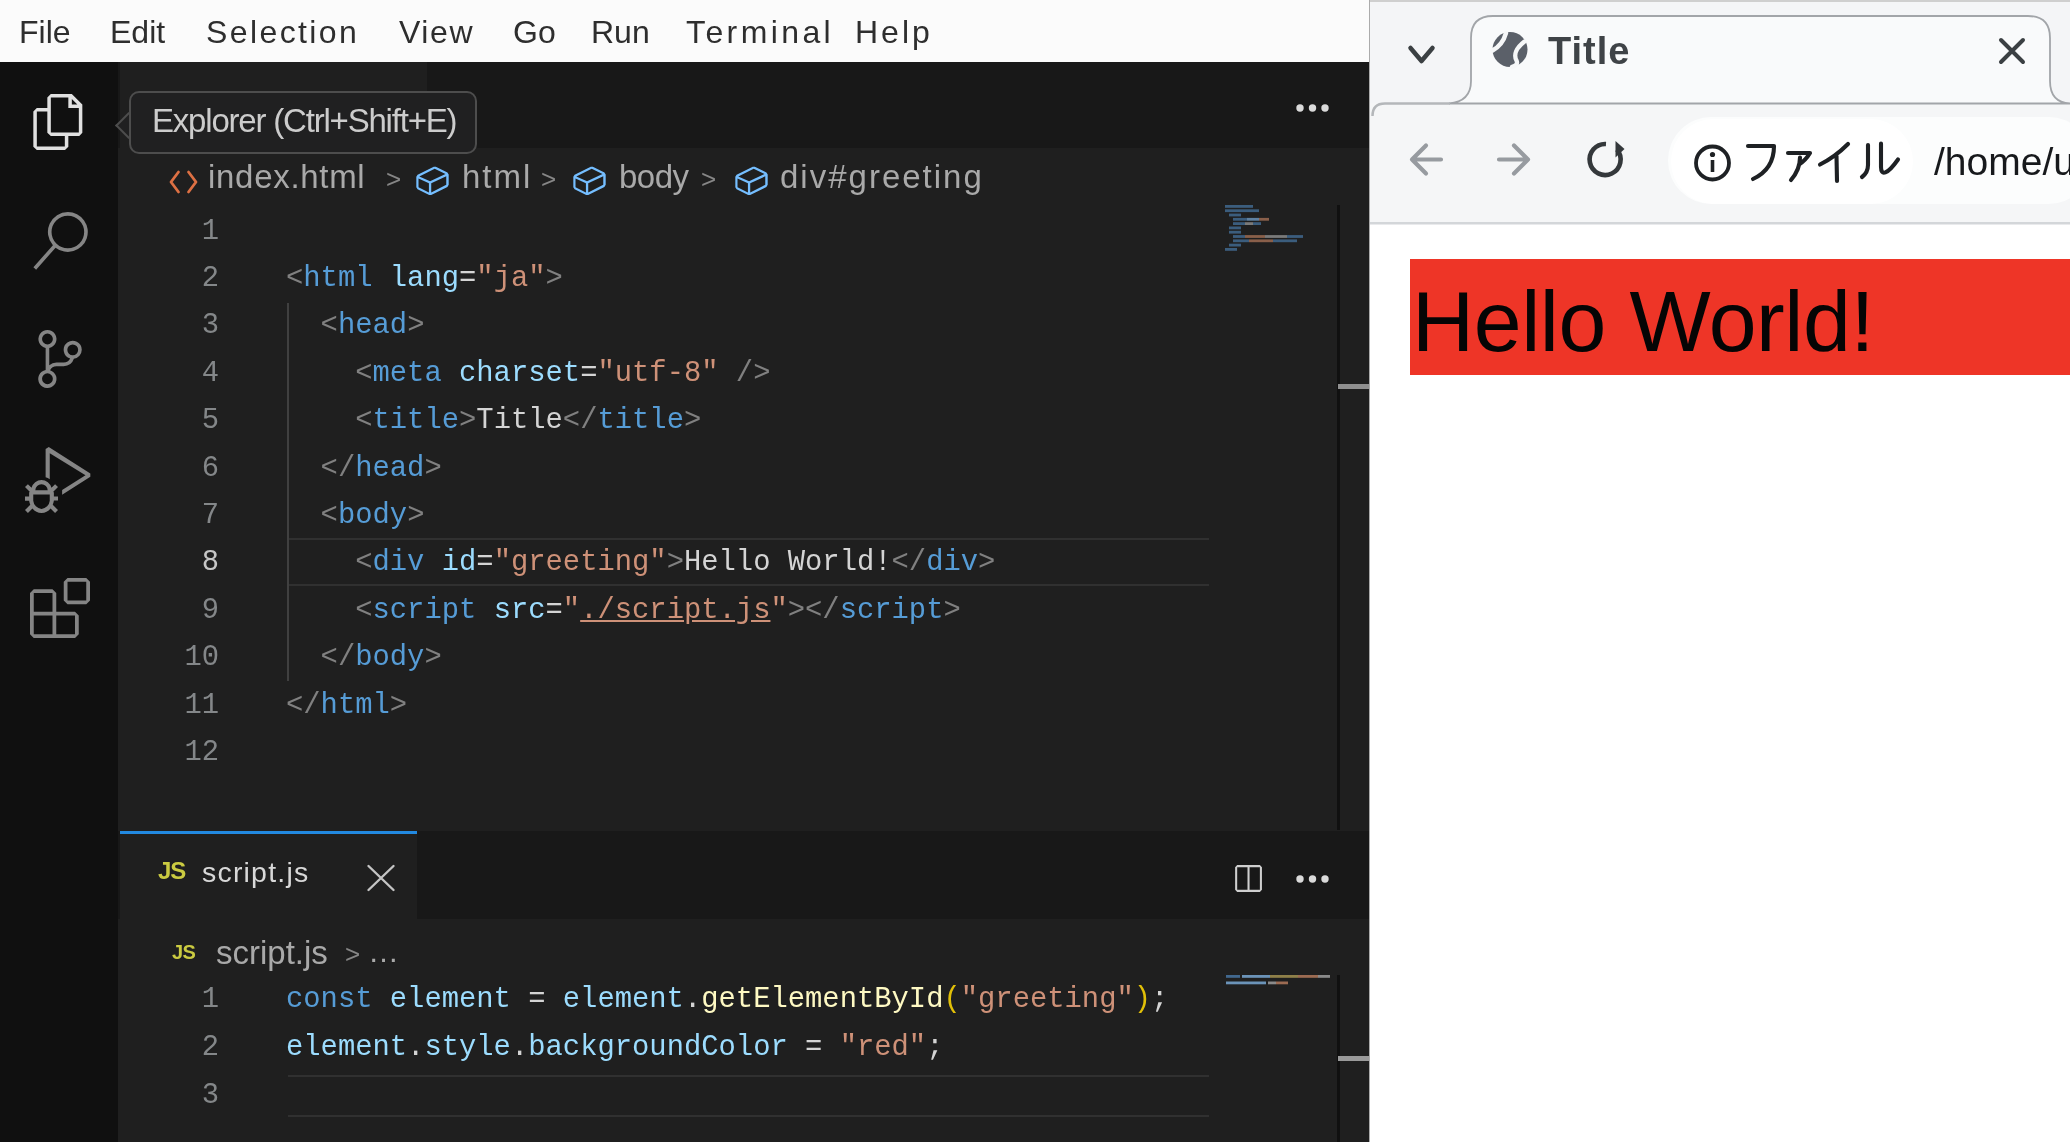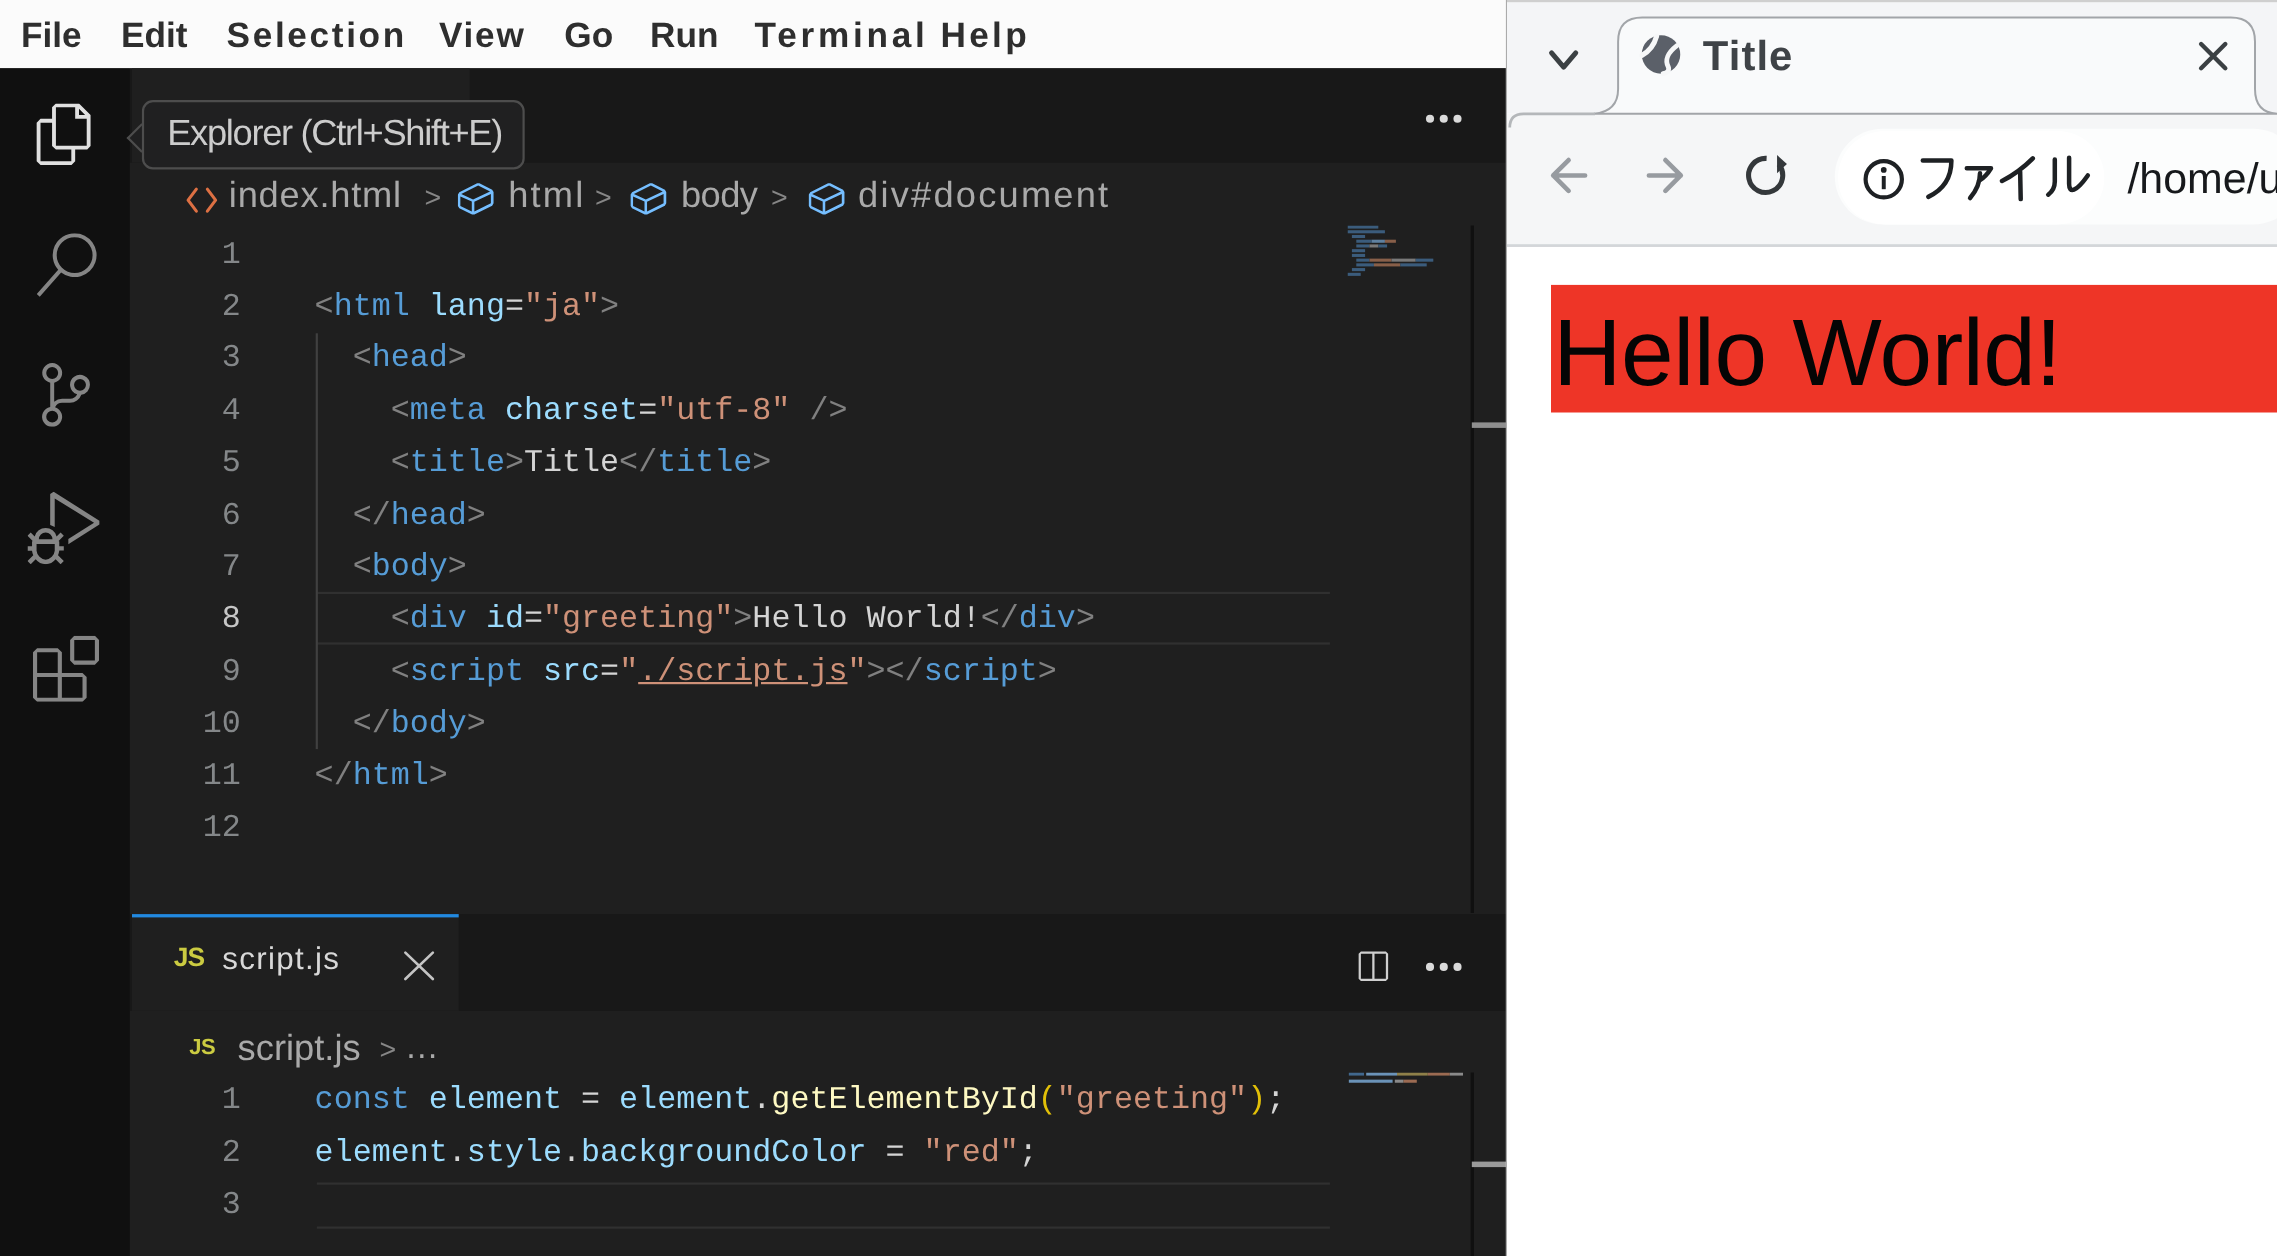--- a/index.html
+++ b/index.html
@@ -1,21 +1,21 @@
 <!DOCTYPE html>
 <html><head>
 <meta charset="utf-8">
 <style>
 * { margin:0; padding:0; box-sizing:border-box; }
 html,body { width:2070px; height:1142px; overflow:hidden; background:#fff; font-family:"Liberation Sans", sans-serif; }
 .abs { position:absolute; }
 #page { position:relative; width:2070px; height:1142px; overflow:hidden; }
 
 #menubar { left:0; top:0; width:2070px; height:62px; background:#fbfbfb; color:#2e2e2e; font-size:32px; }
-#menubar span { position:absolute; top:14px;font-weight:bold; }
+#menubar span { position:absolute; top:14px; }
 
 #vsc { left:0; top:62px; width:1370px; height:1080px; background:#1f1f1f; overflow:hidden; }
 #actbar { left:0; top:0; width:118px; height:1080px; background:#101010; }
 #tabstrip1 { left:118px; top:0; width:1252px; height:86px; background:#181818; }
 #tab1 { left:120px; top:0; width:307px; height:86px; background:#1f1f1f; }
 .mono { font-family:"Liberation Mono", monospace; font-size:28.83px; line-height:47.4px; white-space:pre; }
 .cl { position:absolute; left:286px; height:47.4px; }
 .ln { position:absolute; left:120px; width:99px; height:47.4px; text-align:right; color:#848789; }
 .b { color:#569cd6; } .lb { color:#9cdcfe; } .o { color:#ce9178; } .g { color:#808080; }
 .w { color:#d4d4d4; } .y { color:#fef9c3; } .gold { color:#e2c008; }
@@ -87,21 +87,21 @@
     <div class="abs crumb" style="left:462px; top:98px; letter-spacing:2px">html</div>
     <div class="abs sep" style="left:541px; top:101.5px">&gt;</div>
     <svg class="abs" style="left:571px; top:100px" width="37" height="37" viewBox="0 0 16 16" fill="#75beff">
         <path d="M14.45 4.5l-5-2.5h-.9l-7 3.5-.55.89v4.5l.55.9 5 2.5h.9l7-3.5.55-.9v-4.5l-.55-.89zm-8 8.64l-4.5-2.25V7.17l4.5 2v3.97zm.5-4.8L2.29 6.23l6.66-3.34 4.67 2.34-6.67 3.11zm7 1.55l-6.5 3.25V9.21l6.5-3v3.68z"></path>
       </svg>
     <div class="abs crumb" style="left:619px; top:98px; letter-spacing:-0.5px">body</div>
     <div class="abs sep" style="left:701px; top:101.5px">&gt;</div>
     <svg class="abs" style="left:733px; top:100px" width="37" height="37" viewBox="0 0 16 16" fill="#75beff">
         <path d="M14.45 4.5l-5-2.5h-.9l-7 3.5-.55.89v4.5l.55.9 5 2.5h.9l7-3.5.55-.9v-4.5l-.55-.89zm-8 8.64l-4.5-2.25V7.17l4.5 2v3.97zm.5-4.8L2.29 6.23l6.66-3.34 4.67 2.34-6.67 3.11zm7 1.55l-6.5 3.25V9.21l6.5-3v3.68z"></path>
       </svg>
-    <div class="abs crumb" style="left:780px; top:98px; letter-spacing:2px">div#document</div>
+    <div class="abs crumb" style="left:780px; top:98px; letter-spacing:2px">div#greeting</div>
 
     <div class="abs" style="left:288px; top:476px; width:921px; height:48px; border-top:2.5px solid #303030; border-bottom:2.5px solid #303030"></div>
 
     <div class="abs" style="left:287px; top:241px; width:1.5px; height:378px; background:#404040"></div>
 
     <div class="ln mono" style="top:145.6px">1</div>
     <div class="ln mono" style="top:193px">2</div>
     <div class="ln mono" style="top:240.4px">3</div>
     <div class="ln mono" style="top:287.8px">4</div>
     <div class="ln mono" style="top:335.2px">5</div>

